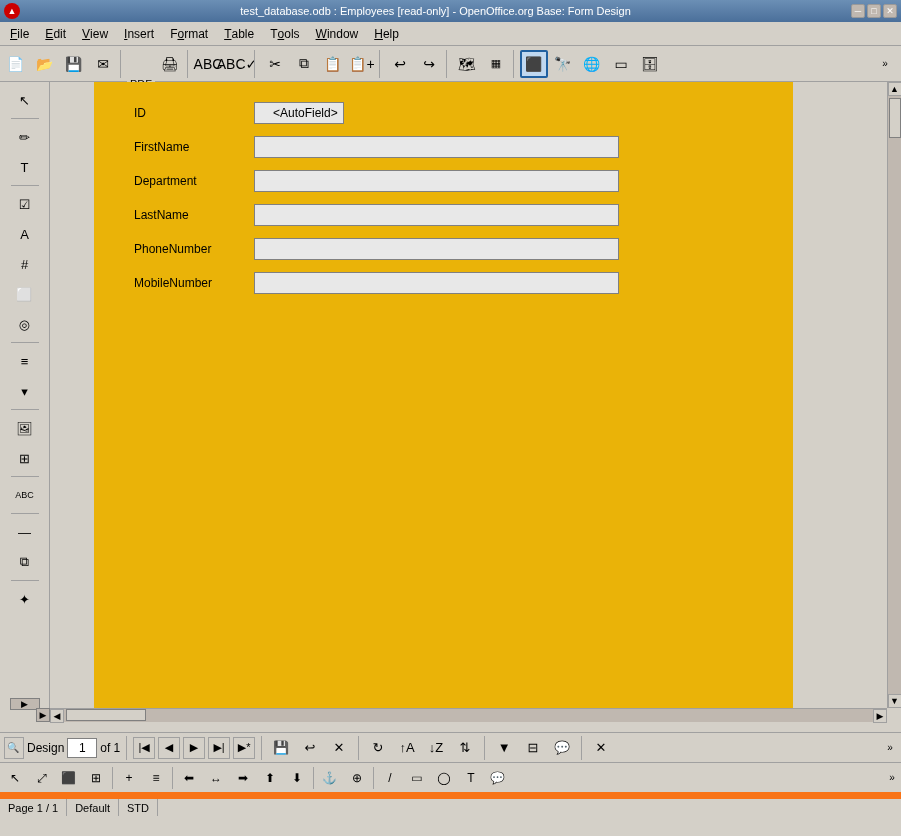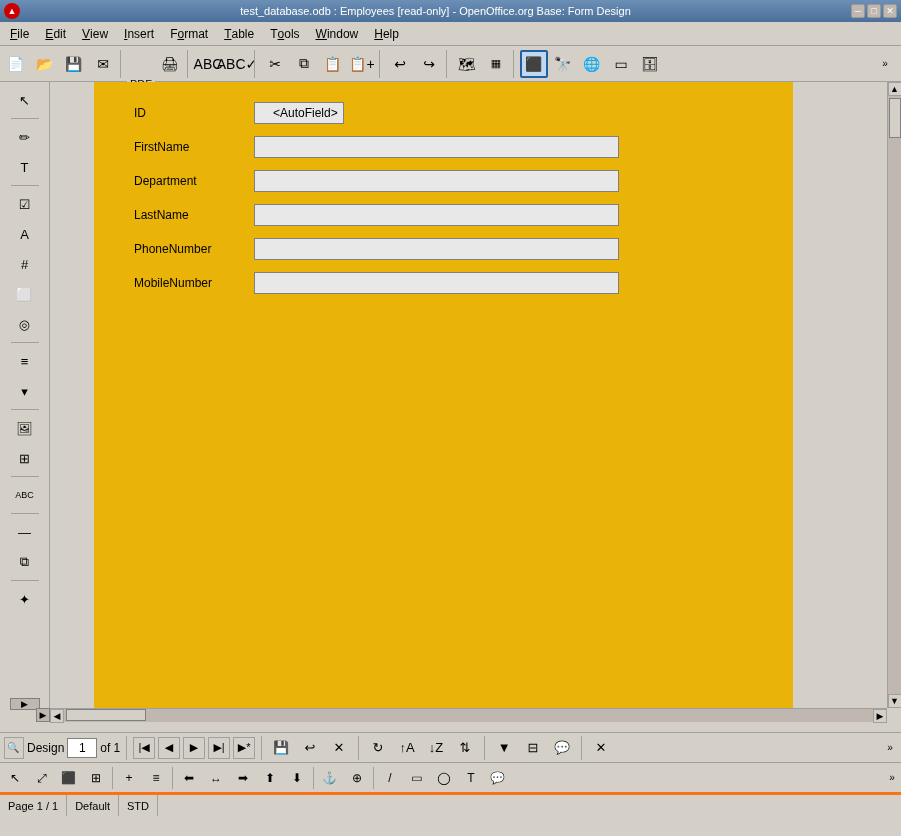--- a/index.html
+++ b/index.html
@@ -192,21 +192,21 @@
       cursor: pointer; font-size: 12px; border-radius: 2px;
     }
     .tb2-sep { width: 1px; height: 22px; background: #a0a0a0; margin: 0 2px; }
 
     
     #statusbar {
       position: absolute;
       left: 0; top: 792px;
       width: 901px; height: 24px;
       background: #d4d0c8;
-      border-top: 3px solid #f97316;
+      border-top: 7px solid #f97316;
       display: flex;
       align-items: center;
     }
     .status-cell {
       padding: 0 8px;
       border-right: 1px solid #a0a0a0;
       height: 100%;
       display: flex; align-items: center;
       font-size: 11px;
     }

